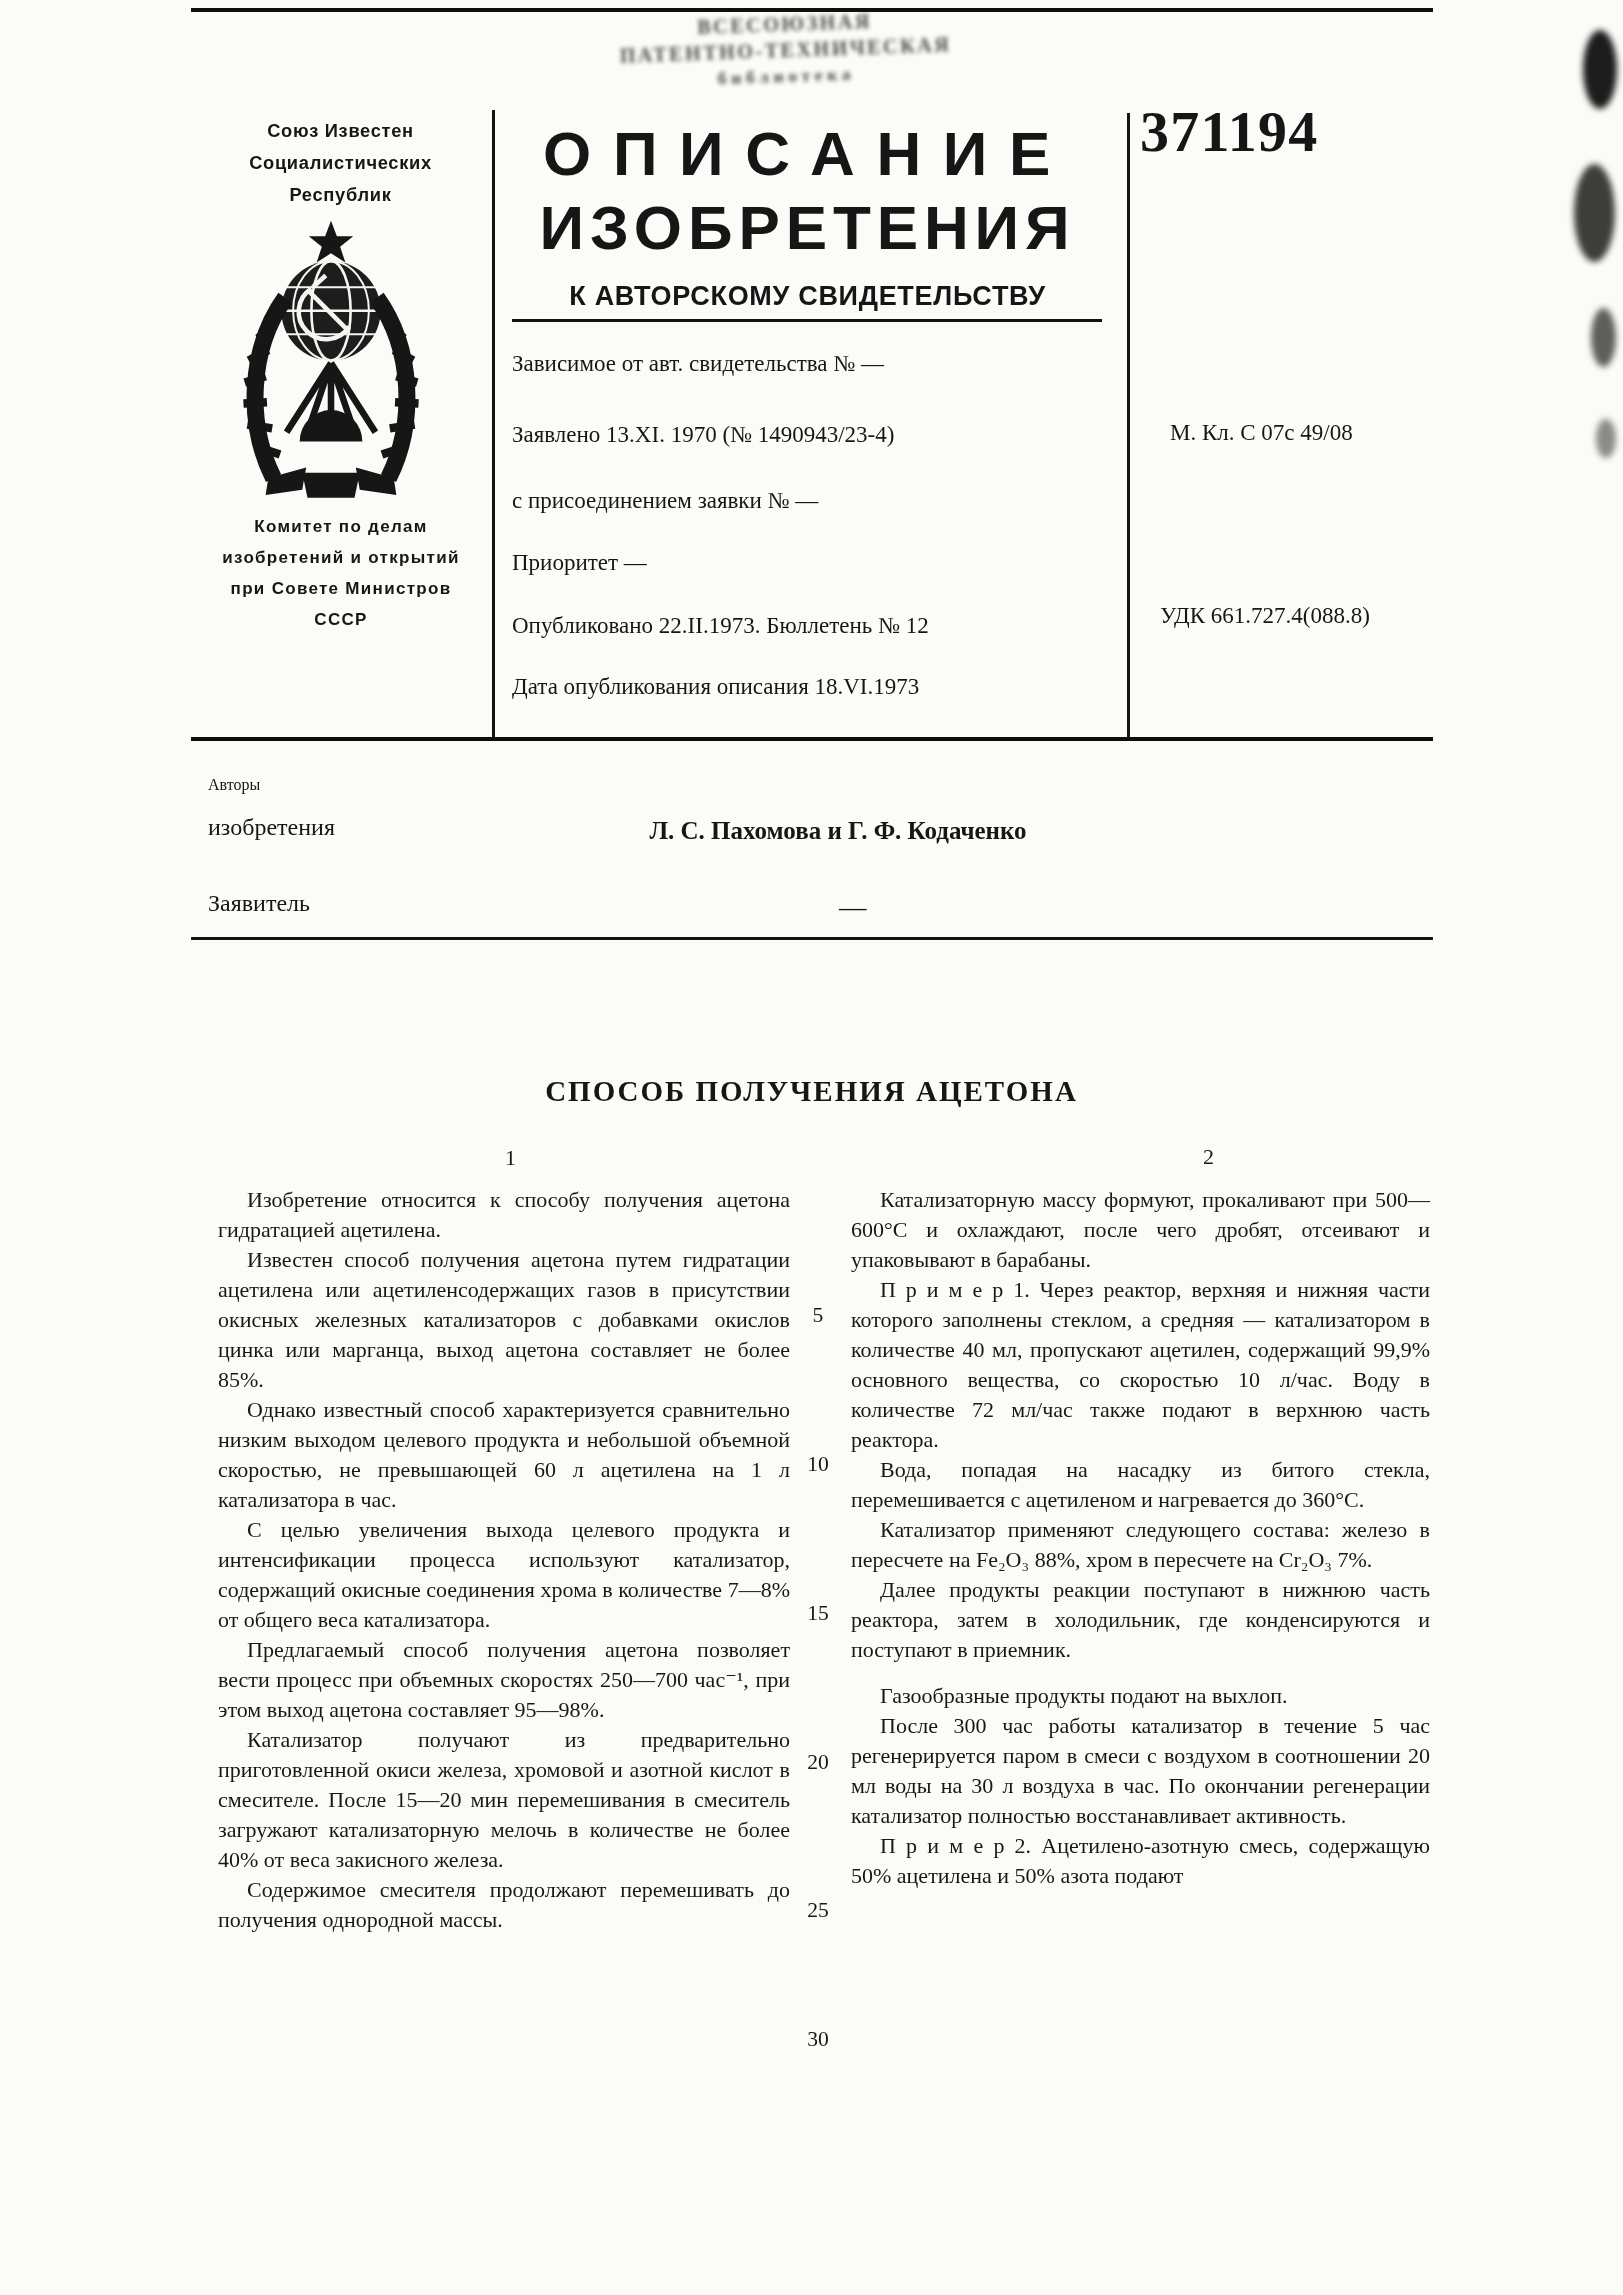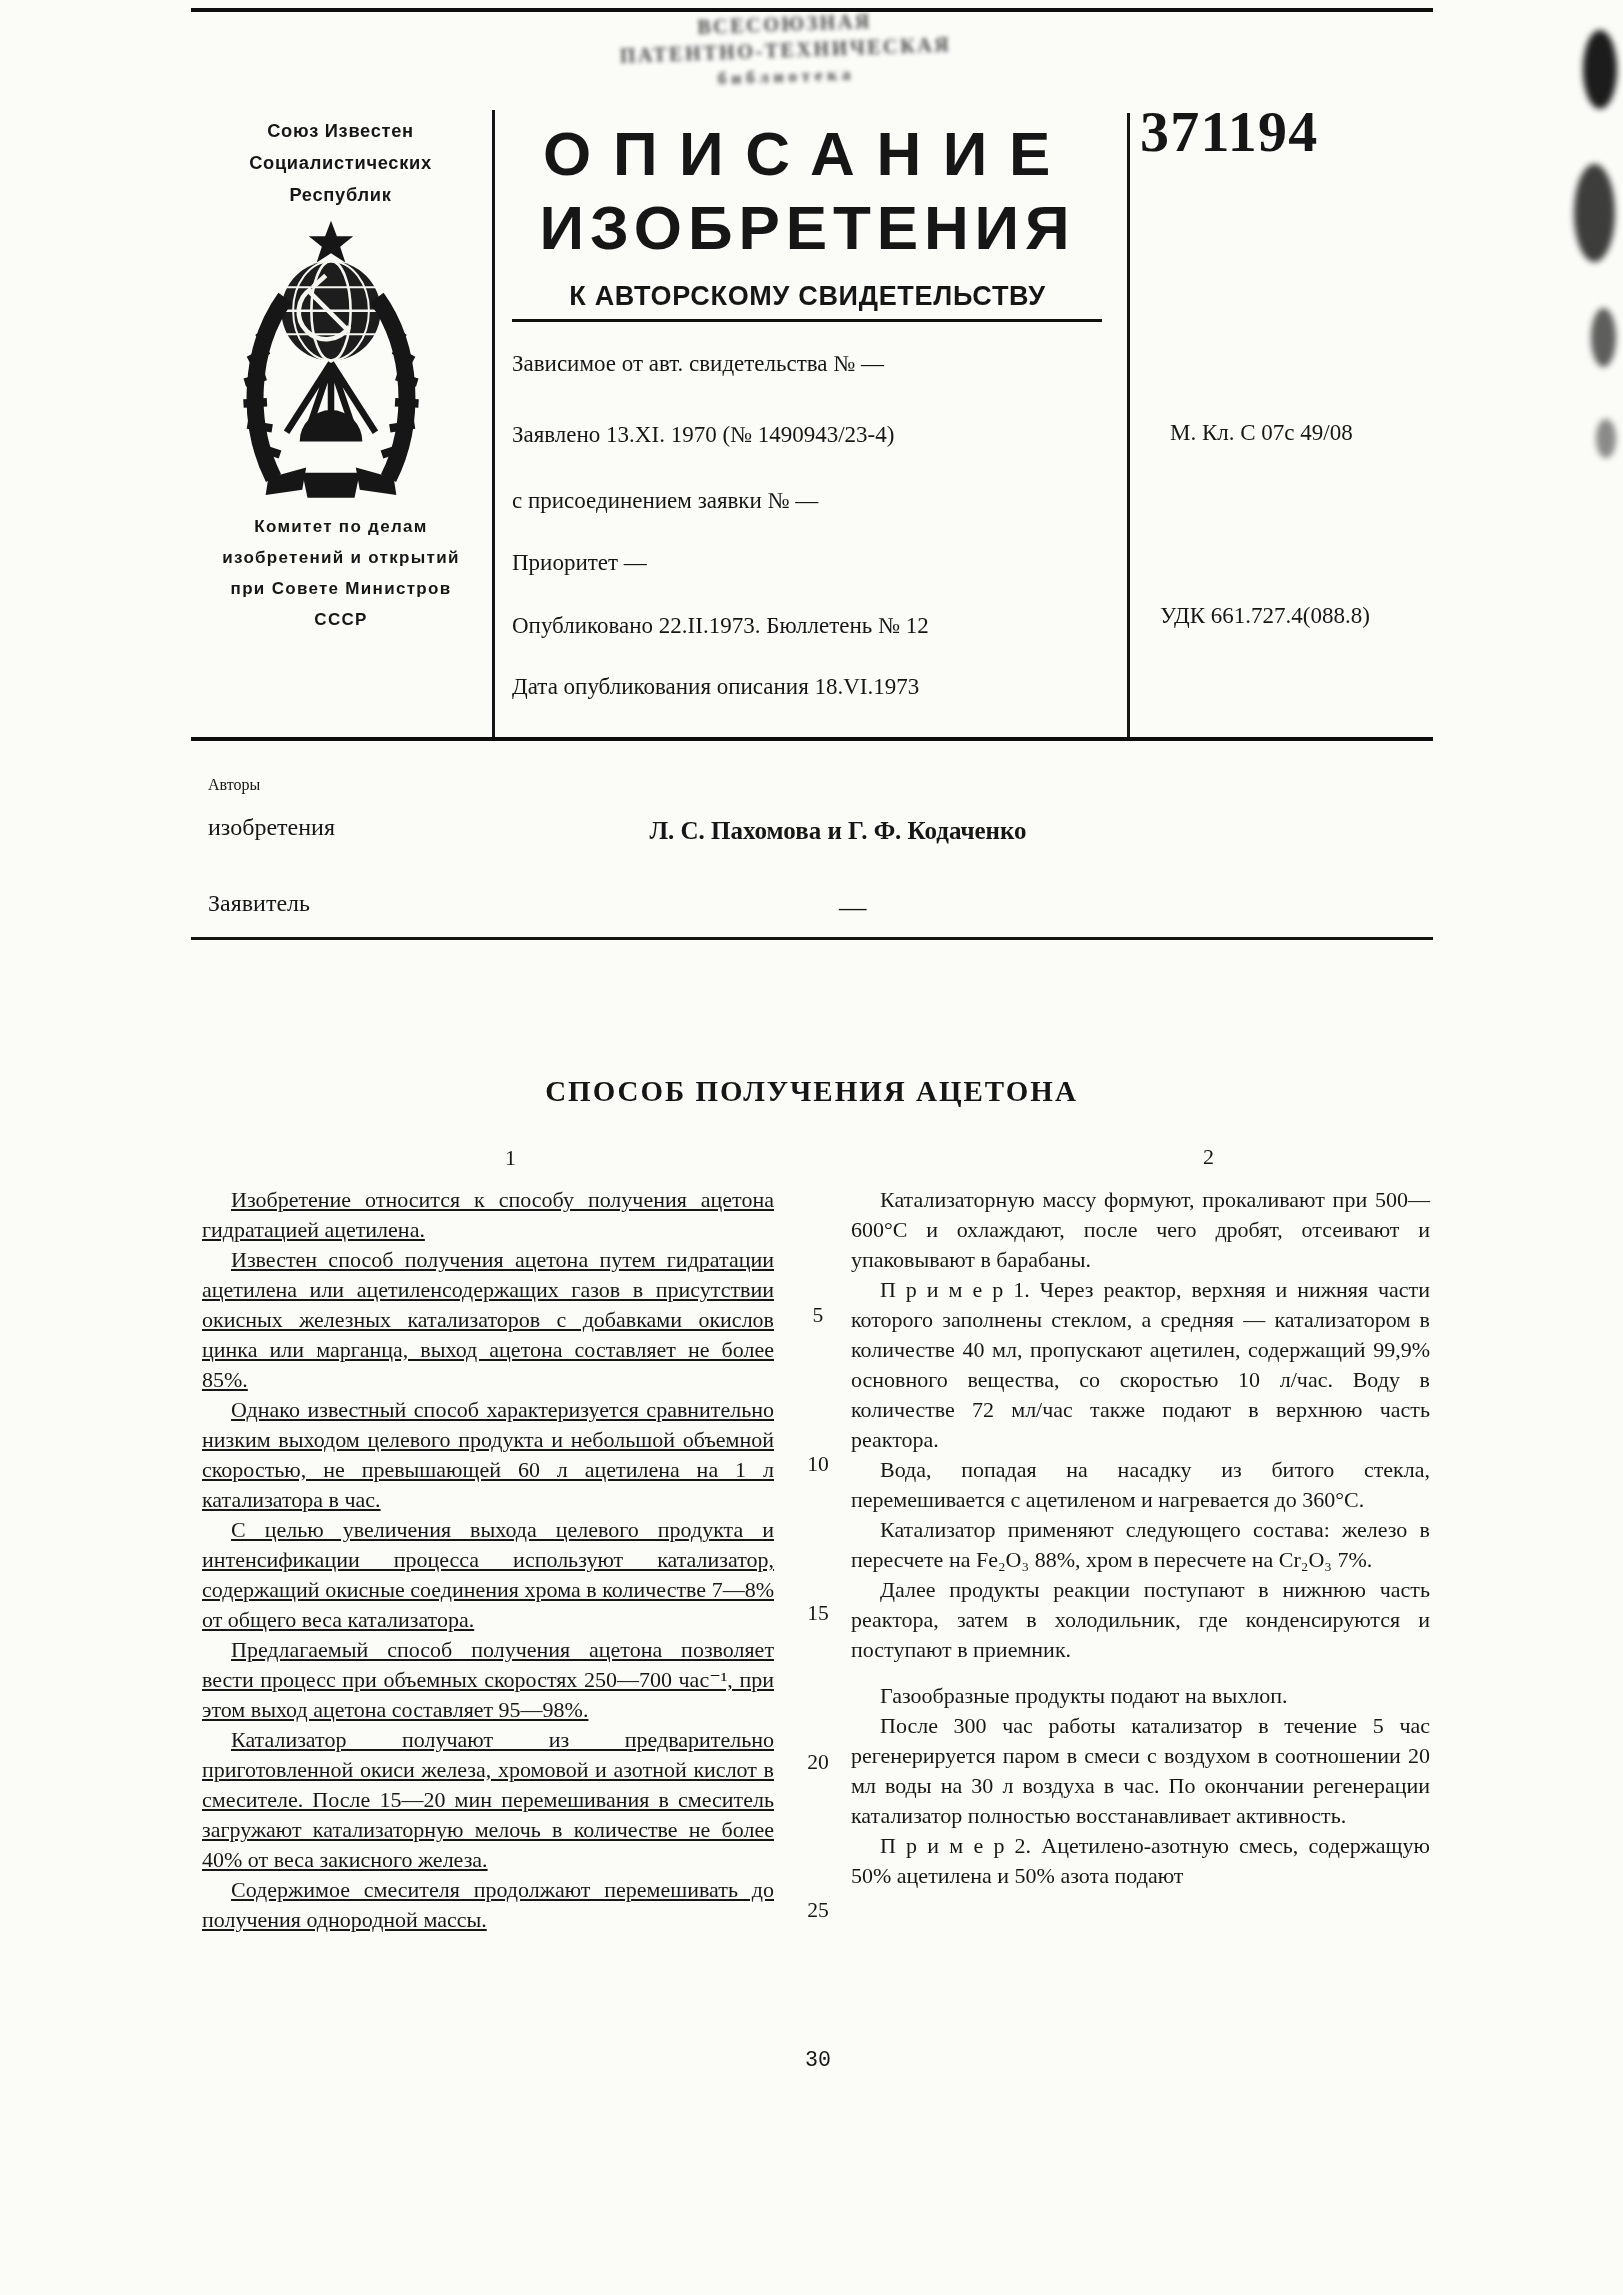--- a/index.html
+++ b/index.html
@@ -80,35 +80,35 @@
   .applicant-value{left:839px;top:891px;font-size:27.5px;}
   
   .invention-title{
     left:419px;top:1075px;width:785px;text-align:center;
     font-weight:700;font-size:29px;letter-spacing:2px;white-space:nowrap;
   }
   .colno{font-size:22px;}
   .colno.c1{left:505px;top:1145px;}
   .colno.c2{left:1203px;top:1144px;}
   .textcol{position:absolute;top:1185px;}
-  .textcol.left{left:202px;width:572px;text-decoration:underline;}
+  .textcol.left{left:218px;width:572px;}
   .textcol.right{left:851px;width:579px;}
   .textcol .para{
     margin:0;font-size:22px;line-height:30px;
     text-align:justify;text-indent:29px;color:#171717;
   }
   .textcol .para:empty{height:15.7px;}
   .gutter{left:793px;top:1185px;width:50px;height:916px;}
   .gutter .line-no{position:absolute;left:0;width:100%;text-align:center;font-size:21.6px;}
   .gutter .line-no:nth-child(1){top:118px;}
   .gutter .line-no:nth-child(2){top:267px;}
   .gutter .line-no:nth-child(3){top:416px;}
   .gutter .line-no:nth-child(4){top:565px;}
   .gutter .line-no:nth-child(5){top:713px;}
-  .gutter .line-no:nth-child(6){top:863px;font-family:Liberation Mono, monospace;}
+  .gutter .line-no:nth-child(6){top:842px;}
 </style>
 </head>
 <body>
 
 <div class="abs top-rule"></div>
 
 <div class="blob b1"></div>
 <div class="blob b2"></div>
 <div class="blob b3"></div>
 <div class="blob b4"></div>

